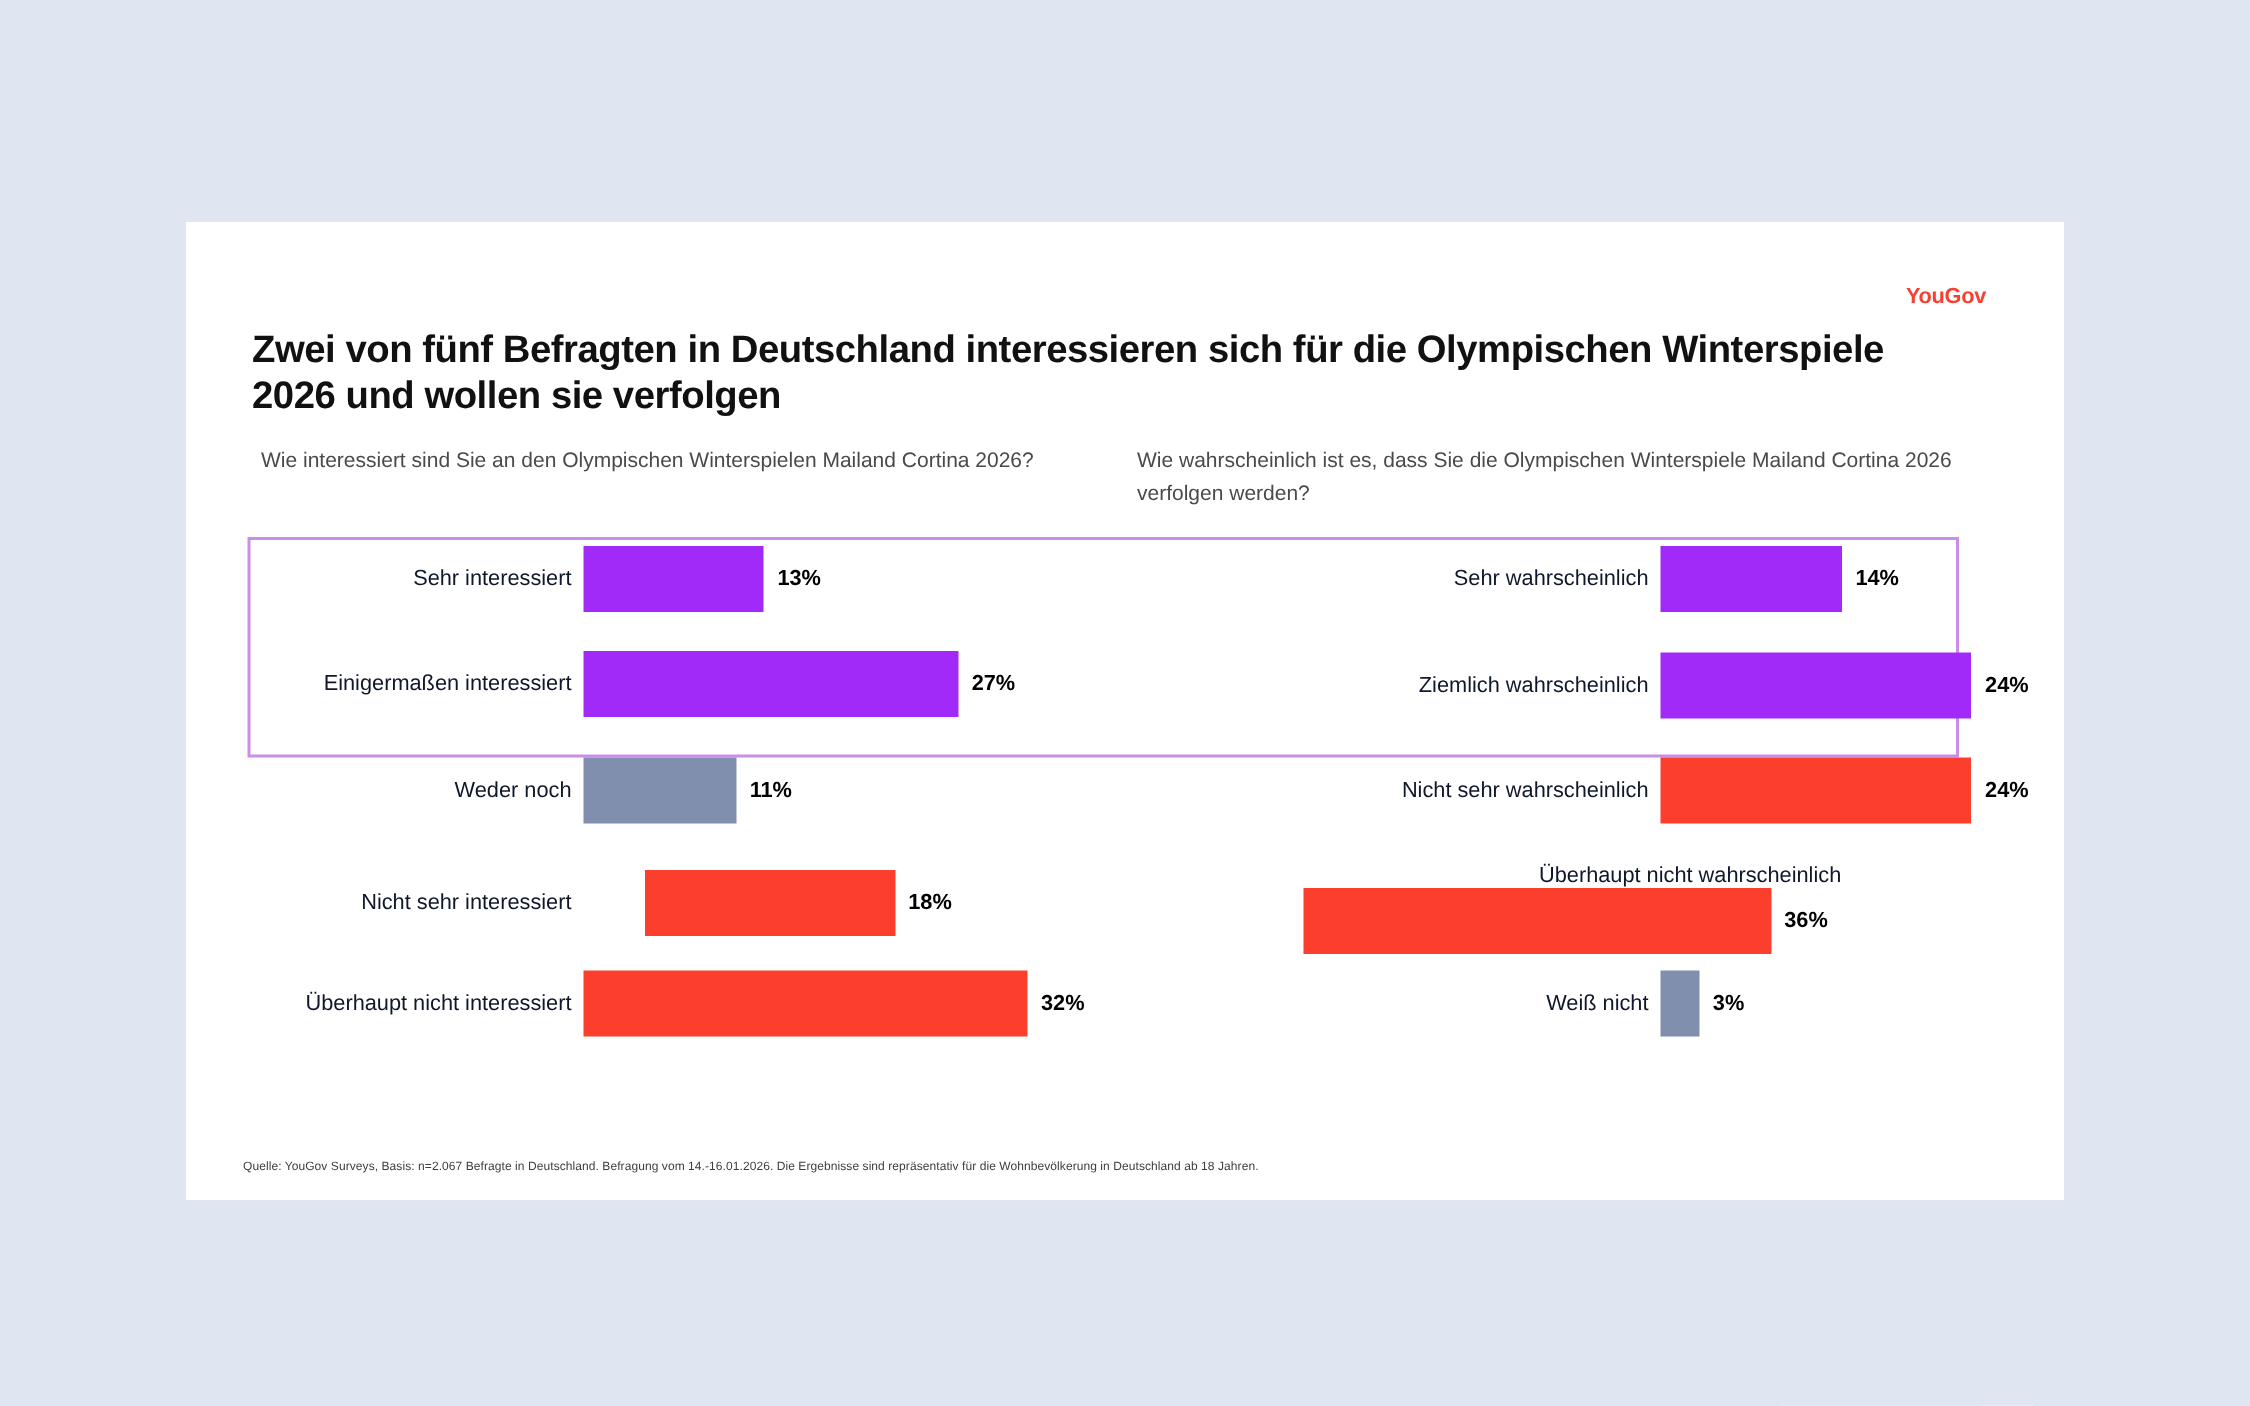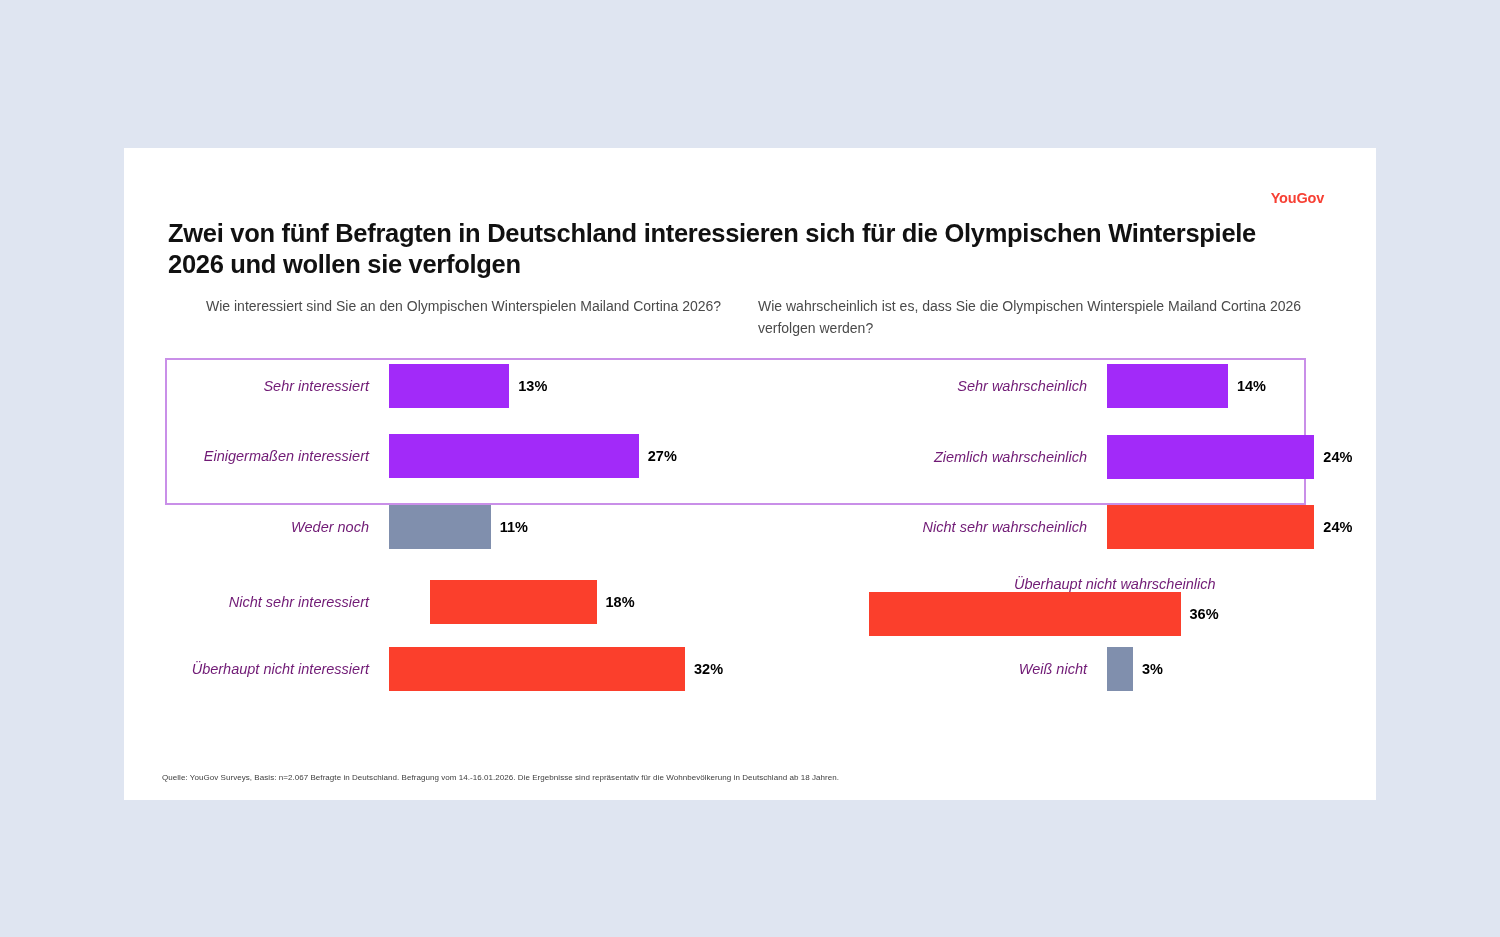--- a/index.html
+++ b/index.html
@@ -50,21 +50,21 @@
     letter-spacing: -0.3px;
   }
 
   
   .subq {
     position: absolute;
     font-size: 14px;
     line-height: 22px;
     color: #4a4a4a;
   }
-  .subq.left  { left: 50px;  top: 147px; width: 560px; margin-left: 32px; }
+  .subq.left  { left: 50px;  top: 147px; width: 560px; }
   .subq.right { left: 634px; top: 147px; width: 560px; }
 
   
   .highlight-box {
     position: absolute;
     left: 41px;
     top: 210px;
     width: 1141px;
     height: 147px;
     border: 2px solid #c98fe8;
@@ -78,24 +78,23 @@
 
   .row {
     position: absolute;
     height: 44px;
     display: flex;
     align-items: center;
   }
   .row-label {
     text-align: right;
     font-size: 14.5px;
-    color: #701a75;
-    padding-right: 20px;
+    color: #0f172a;
+    padding-right: 8px;
     white-space: nowrap;
-    font-style: italic;
   }
   .bar-wrap { display: flex; align-items: center; }
   .bar {
     height: 44px;
     display: block;
   }
   .bar-value {
     font-size: 14.5px;
     font-weight: bold;
     color: #000000;

